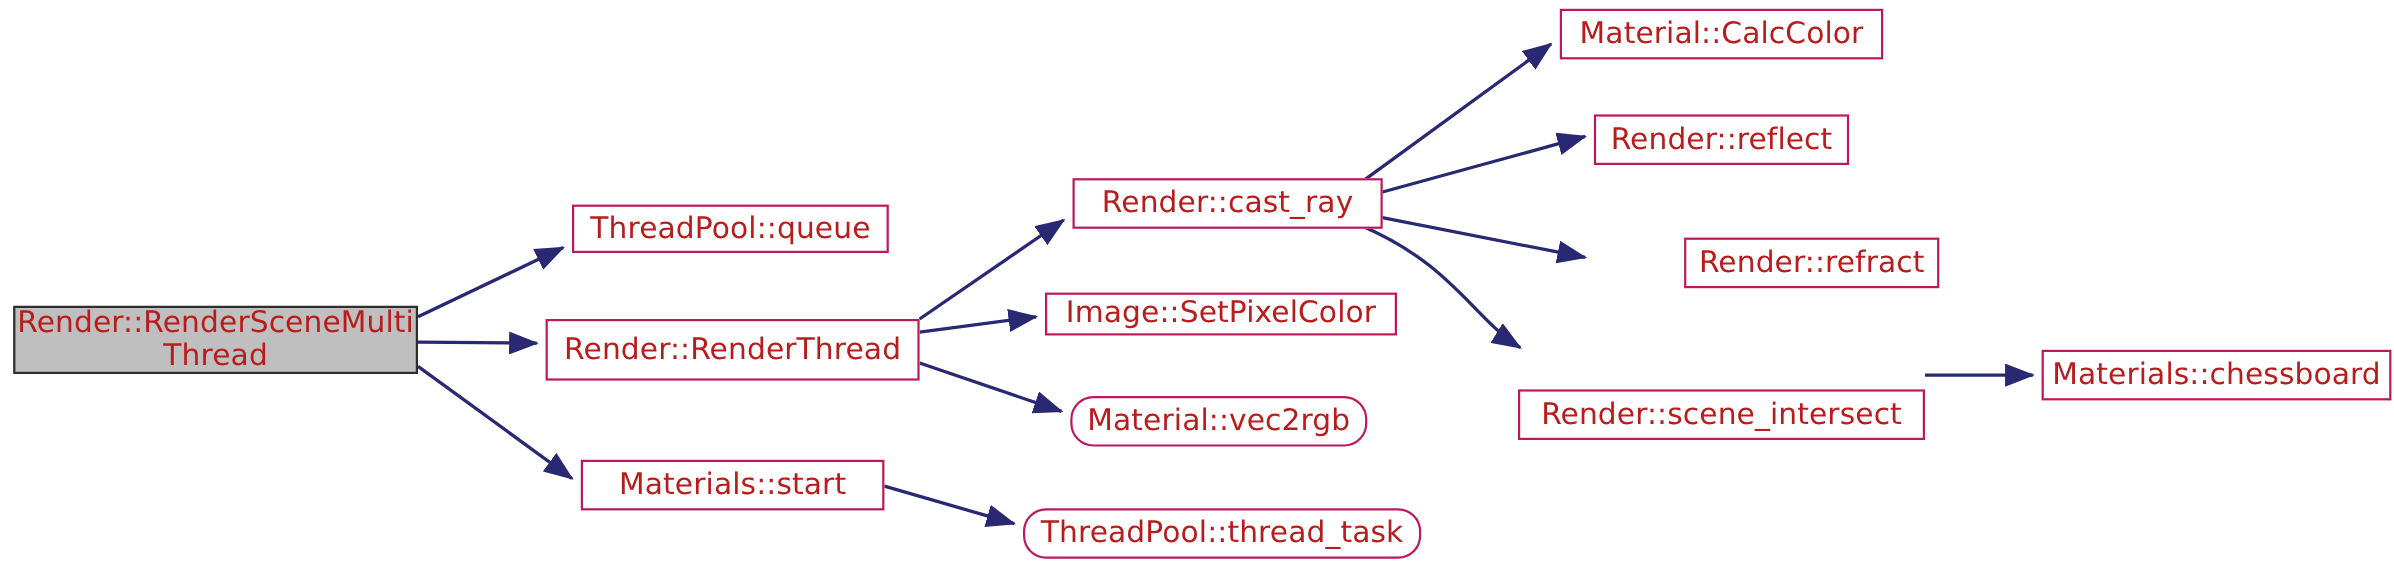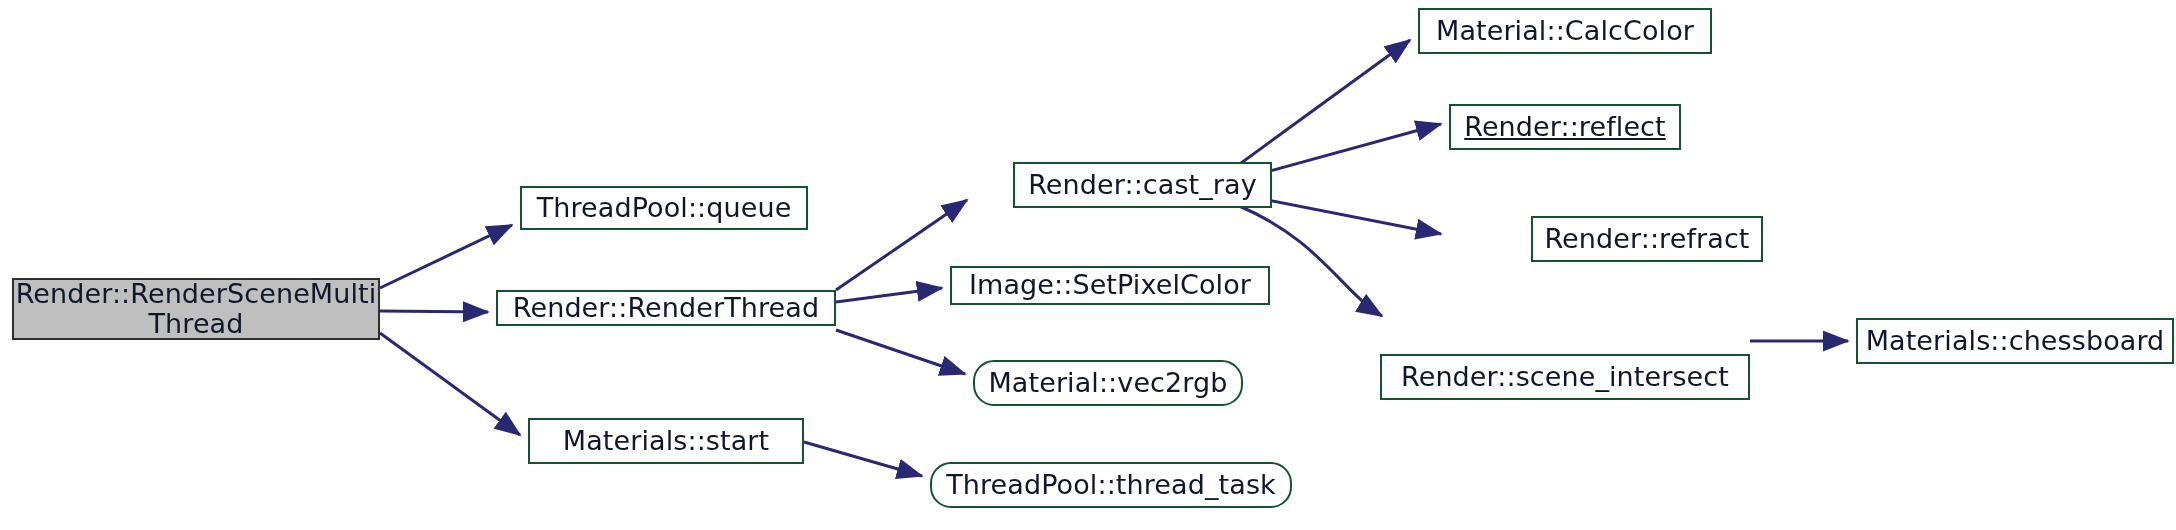--- a/index.html
+++ b/index.html
@@ -21,27 +21,27 @@
     position: absolute;
     left: 0;
     top: 0;
     width: 2176px;
     height: 530px;
     pointer-events: none;
   }
   .node {
     position: absolute;
     box-sizing: border-box;
-    border: 2px solid #14532d;
+    border: 2px solid #be185d;
     background: #ffffff;
     display: flex;
     align-items: center;
     justify-content: center;
     text-align: center;
-    color: #0f172a;
+    color: #b91c1c;
     font-size: 27px;
     line-height: 1.12;
     letter-spacing: 0.1px;
     white-space: pre-line;
     padding: 0 6px;
   }
   .node.root {
     background: #bfbfbf;
     border-color: #2e2e2e;
   }
@@ -68,25 +68,25 @@
         <path d="M1237,180 L1441,124" fill="none" stroke="#292973" stroke-width="3" marker-end="url(#arrowhead)"></path>
         <path d="M1237,194 L1441,234" fill="none" stroke="#292973" stroke-width="3" marker-end="url(#arrowhead)"></path>
         <path d="M1237,205 C1320,240 1340,290 1382,316" fill="none" stroke="#292973" stroke-width="3" marker-end="url(#arrowhead)"></path>
         <path d="M1750,341 L1848,341" fill="none" stroke="#292973" stroke-width="3" marker-end="url(#arrowhead)"></path>
       </g>
   </svg>
   <div id="nodes-group">
       <div class="node root" style="left: 12px; top: 278px; width: 368px; height: 62px;">Render::RenderSceneMulti
 Thread</div>
       <div class="node" style="left: 520px; top: 186px; width: 288px; height: 44px;">ThreadPool::queue</div>
-      <div class="node" style="left: 496px; top: 290px; width: 340px; height: 36px;">Render::RenderThread</div>
+      <div class="node" style="left: 496px; top: 290px; width: 340px; height: 56px;">Render::RenderThread</div>
       <div class="node" style="left: 528px; top: 418px; width: 276px; height: 46px;">Materials::start</div>
-      <div class="node" style="left: 1013px; top: 162px; width: 259px; height: 46px;">Render::cast_ray</div>
+      <div class="node" style="left: 975px; top: 162px; width: 282px; height: 46px;">Render::cast_ray</div>
       <div class="node" style="left: 950px; top: 266px; width: 320px; height: 39px;">Image::SetPixelColor</div>
       <div class="node" style="left: 973px; top: 360px; width: 270px; height: 46px; border-radius: 21px;">Material::vec2rgb</div>
       <div class="node" style="left: 930px; top: 462px; width: 362px; height: 46px; border-radius: 21px;">ThreadPool::thread_task</div>
       <div class="node" style="left: 1418px; top: 8px; width: 294px; height: 46px;">Material::CalcColor</div>
-      <div class="node" style="left: 1449px; top: 104px; width: 232px; height: 46px; text-decoration: underline;">Render::reflect</div>
+      <div class="node" style="left: 1449px; top: 104px; width: 232px; height: 46px;">Render::reflect</div>
       <div class="node" style="left: 1531px; top: 216px; width: 232px; height: 46px;">Render::refract</div>
       <div class="node" style="left: 1380px; top: 318px; width: 370px; height: 46px; margin-top: 36px;">Render::scene_intersect</div>
       <div class="node" style="left: 1856px; top: 318px; width: 318px; height: 46px;">Materials::chessboard</div>
     </div>
 </div>
 
 </body></html>

